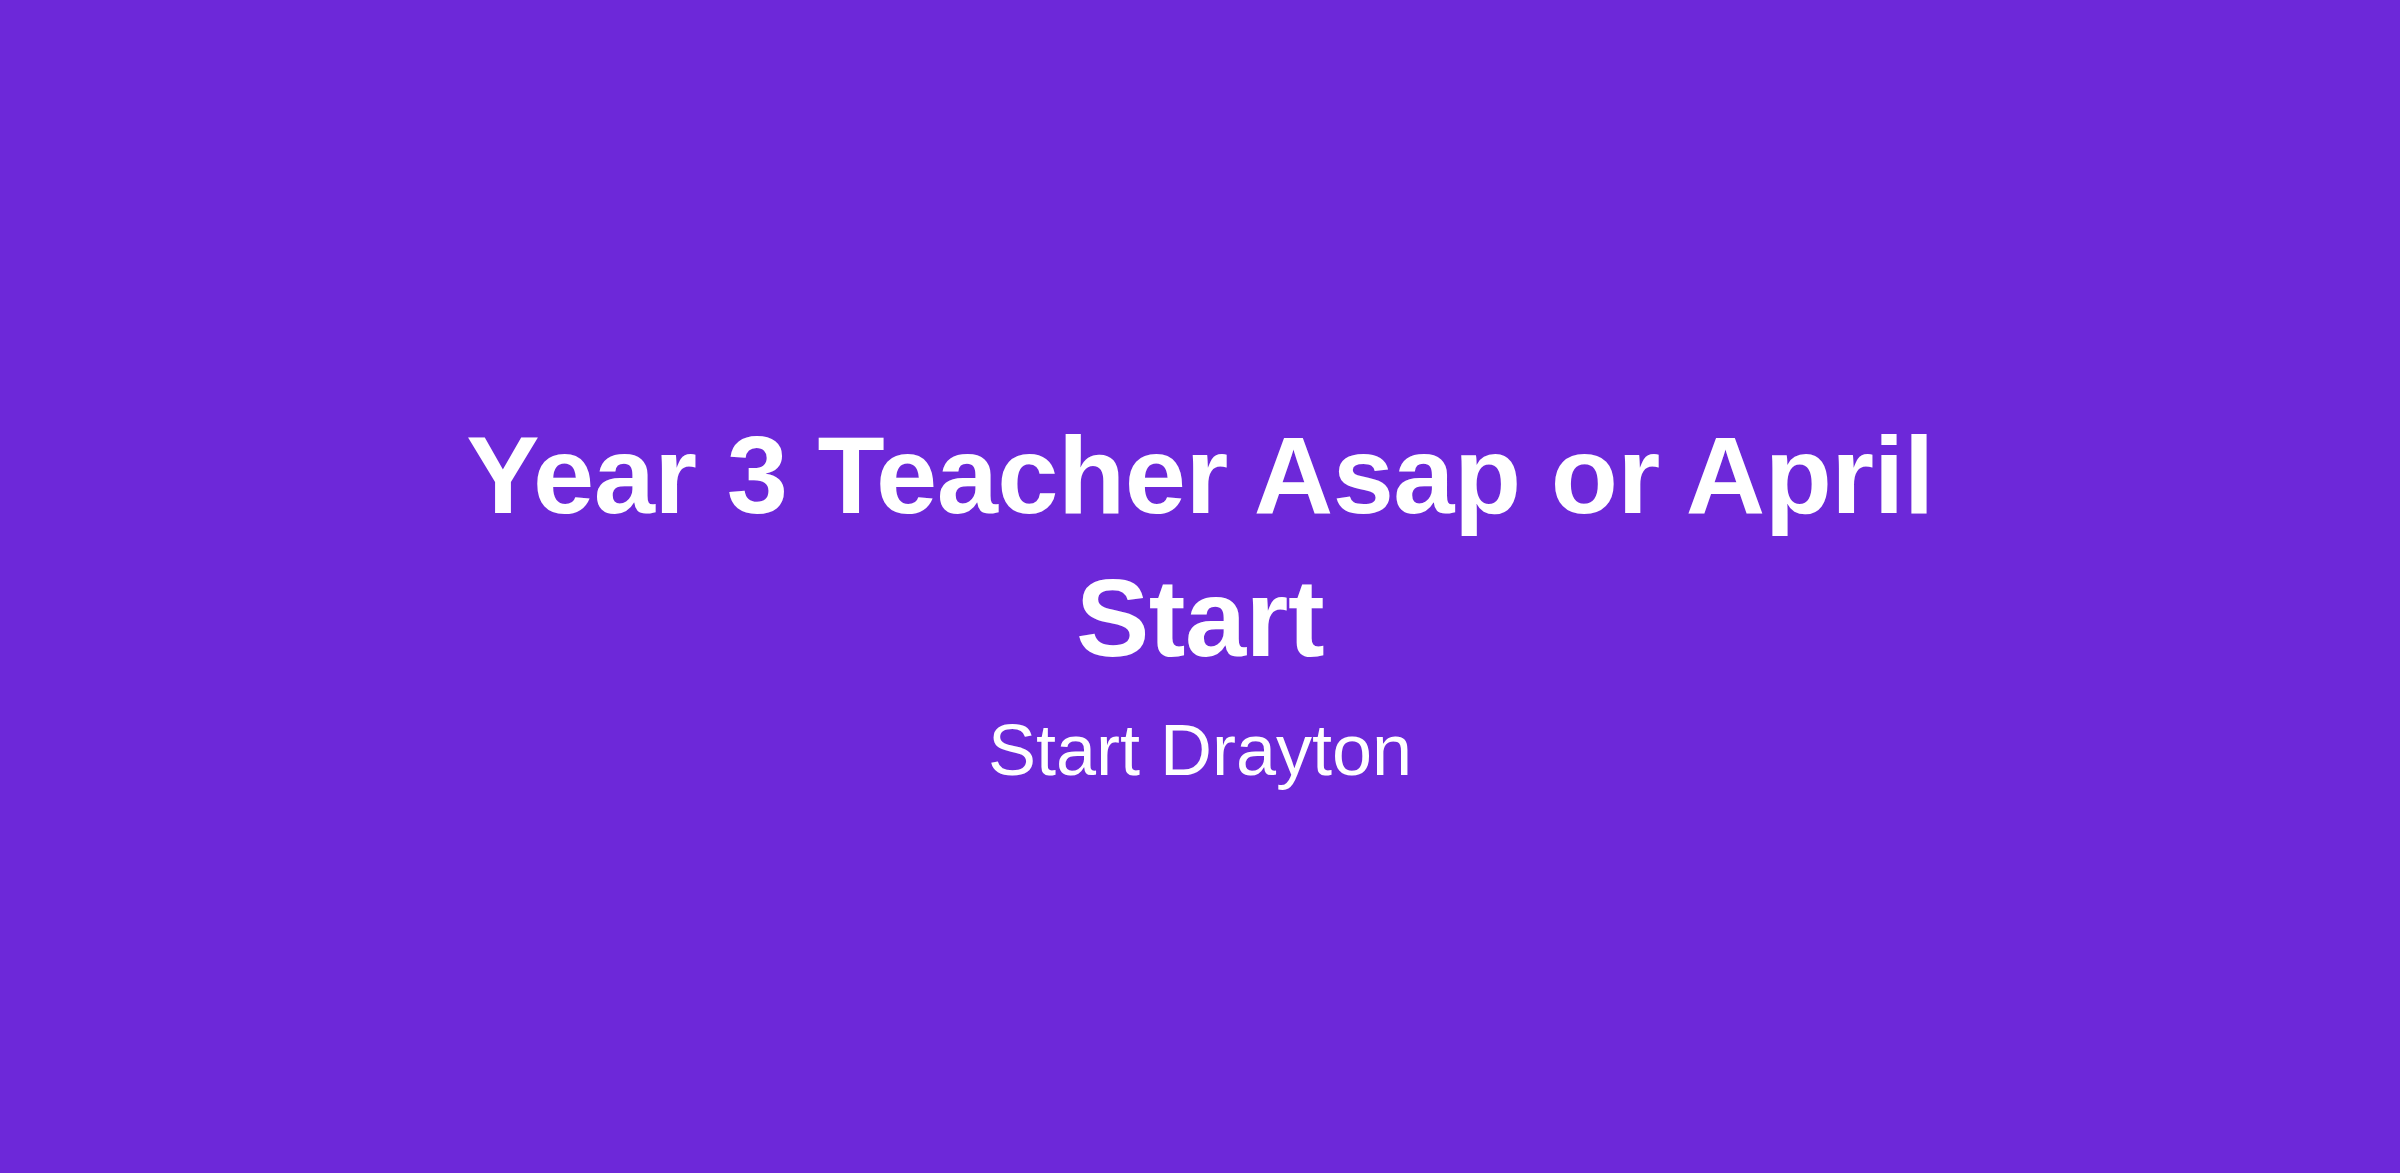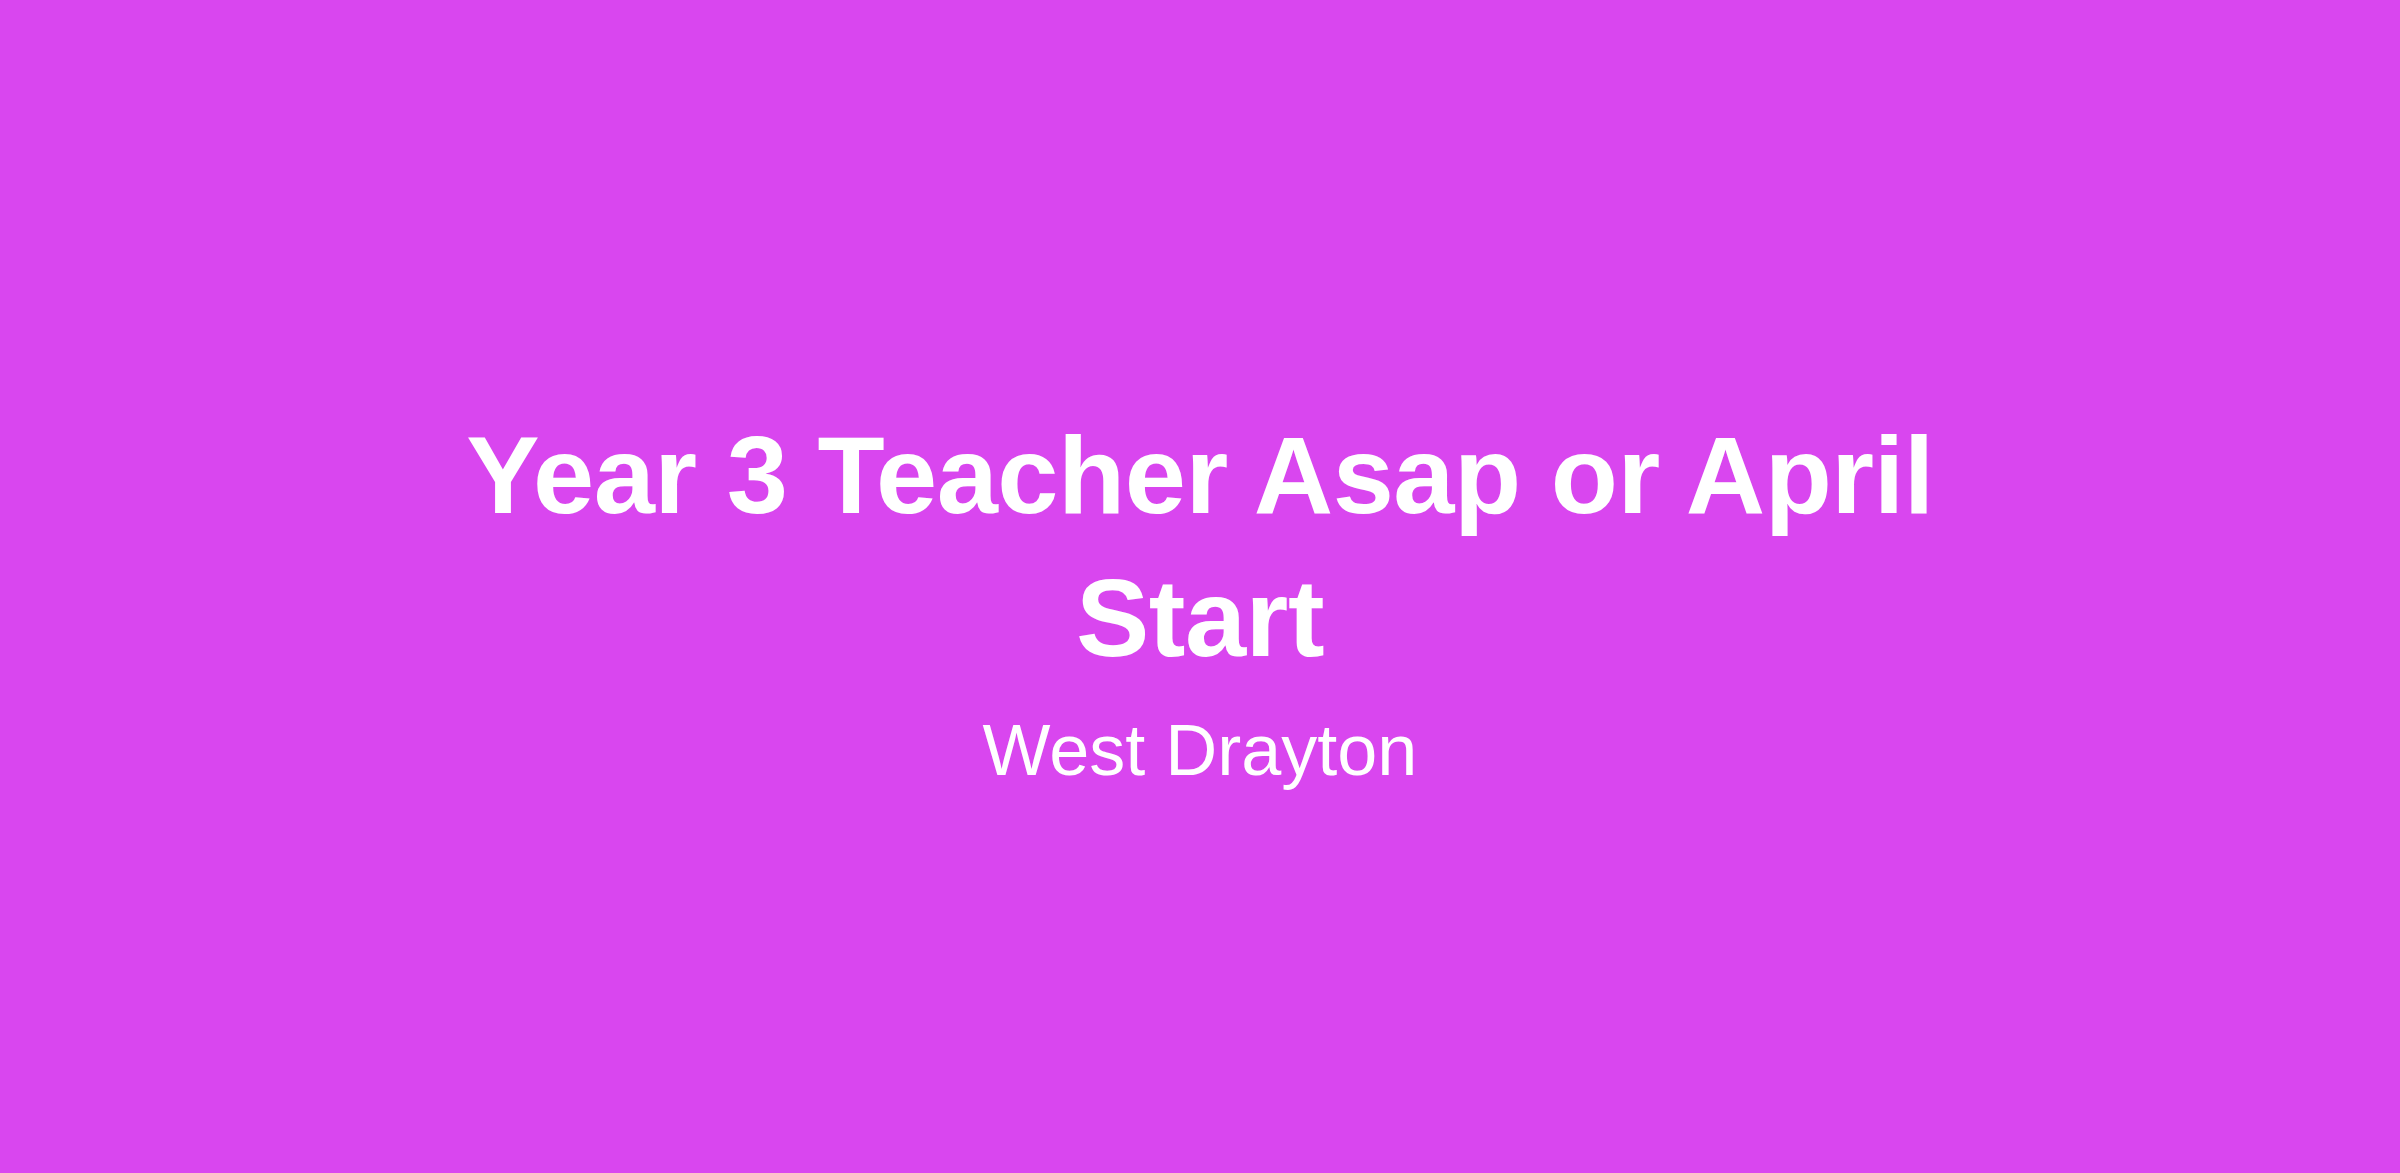--- a/index.html
+++ b/index.html
@@ -11,21 +11,21 @@
   body {
     background: #245074;
     font-family: "Liberation Sans", sans-serif;
     -webkit-font-smoothing: antialiased;
   }
 
   .slide {
     position: relative;
     width: 2400px;
     height: 1173px;
-    background: #d946ef;
+    background: #6d28d9;
     box-sizing: border-box;
     overflow: hidden;
     display: flex;
     flex-direction: column;
     align-items: center;
     justify-content: center;
   }
 
   .content {
     width: 1700px;
@@ -65,17 +65,17 @@
 </style>
 </head>
 <body>
 
 <div class="slide">
 
   <div class="content">
 
     <h1 class="job-title">Year 3 Teacher Asap or April Start</h1>
 
-    <p class="job-location">West Drayton</p>
+    <p class="job-location">Start Drayton</p>
 
   </div>
 
 </div>
 
 </body></html>

